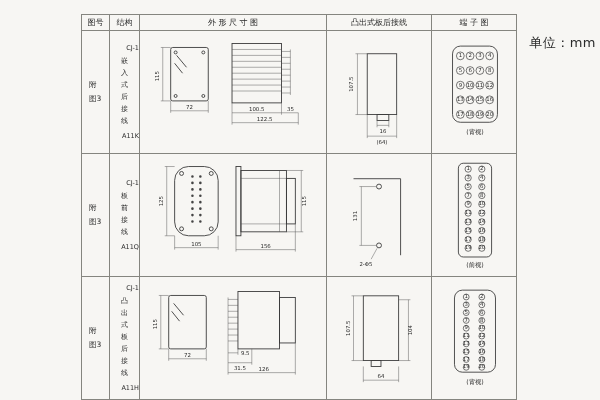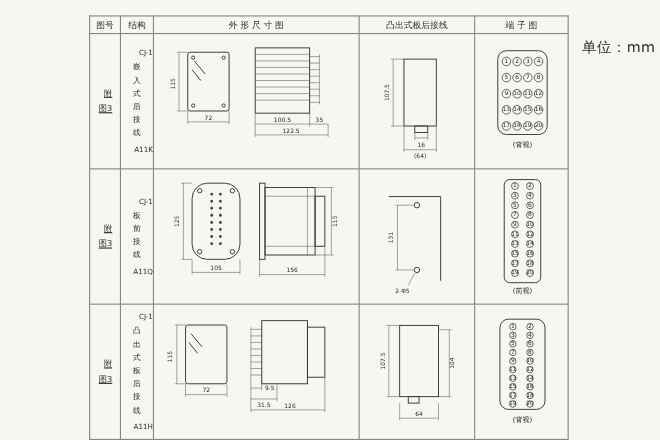--- a/index.html
+++ b/index.html
@@ -12,21 +12,21 @@
   .unit-label { position:absolute; top:2px; right:4px; font-size:13px; letter-spacing:0.5px;margin-top:32px; }
   table.spec {
     position:absolute; left:81px; top:14px;
     border-collapse:collapse; table-layout:fixed; background:transparent;
   }
   .spec th, .spec td { border:1px solid #85857f; padding:0; font-weight:normal; }
   .spec th { font-size:8px; height:16px; text-align:center; }
   .spec td { vertical-align:middle; text-align:center; }
   .vstack {
     width:13px; margin:0 auto; font-size:7.5px; line-height:1.9;
-    word-break:break-all; text-align:right;text-decoration:underline;
+    word-break:break-all; text-align:left;
   }
   .struct .model, .struct .code { font-size:6.5px; margin:4px 0; white-space:nowrap;text-align:right; }
   .struct .desc { width:12px; margin:0 auto; font-size:7px; line-height:1.7; word-break:break-all;text-align:center; }
   td.draw svg { display:block; margin:0 auto; }
   svg .obj  { fill:none; stroke:#3a3a3a; stroke-width:0.9; }
   svg .fin  { fill:none; stroke:#4a4a4a; stroke-width:0.45; }
   svg .dim  { stroke:#5a5a5a; stroke-width:0.5; }
   svg .dots { stroke:#444; stroke-width:2.6; stroke-dasharray:0.1 6.4; stroke-linecap:round; fill:none; }
   svg text  { fill:#2a2a2a; font-size:5.5px; font-family:"DejaVu Sans","Liberation Sans",sans-serif; }
   svg .vlabel { font-size:6.5px; }

